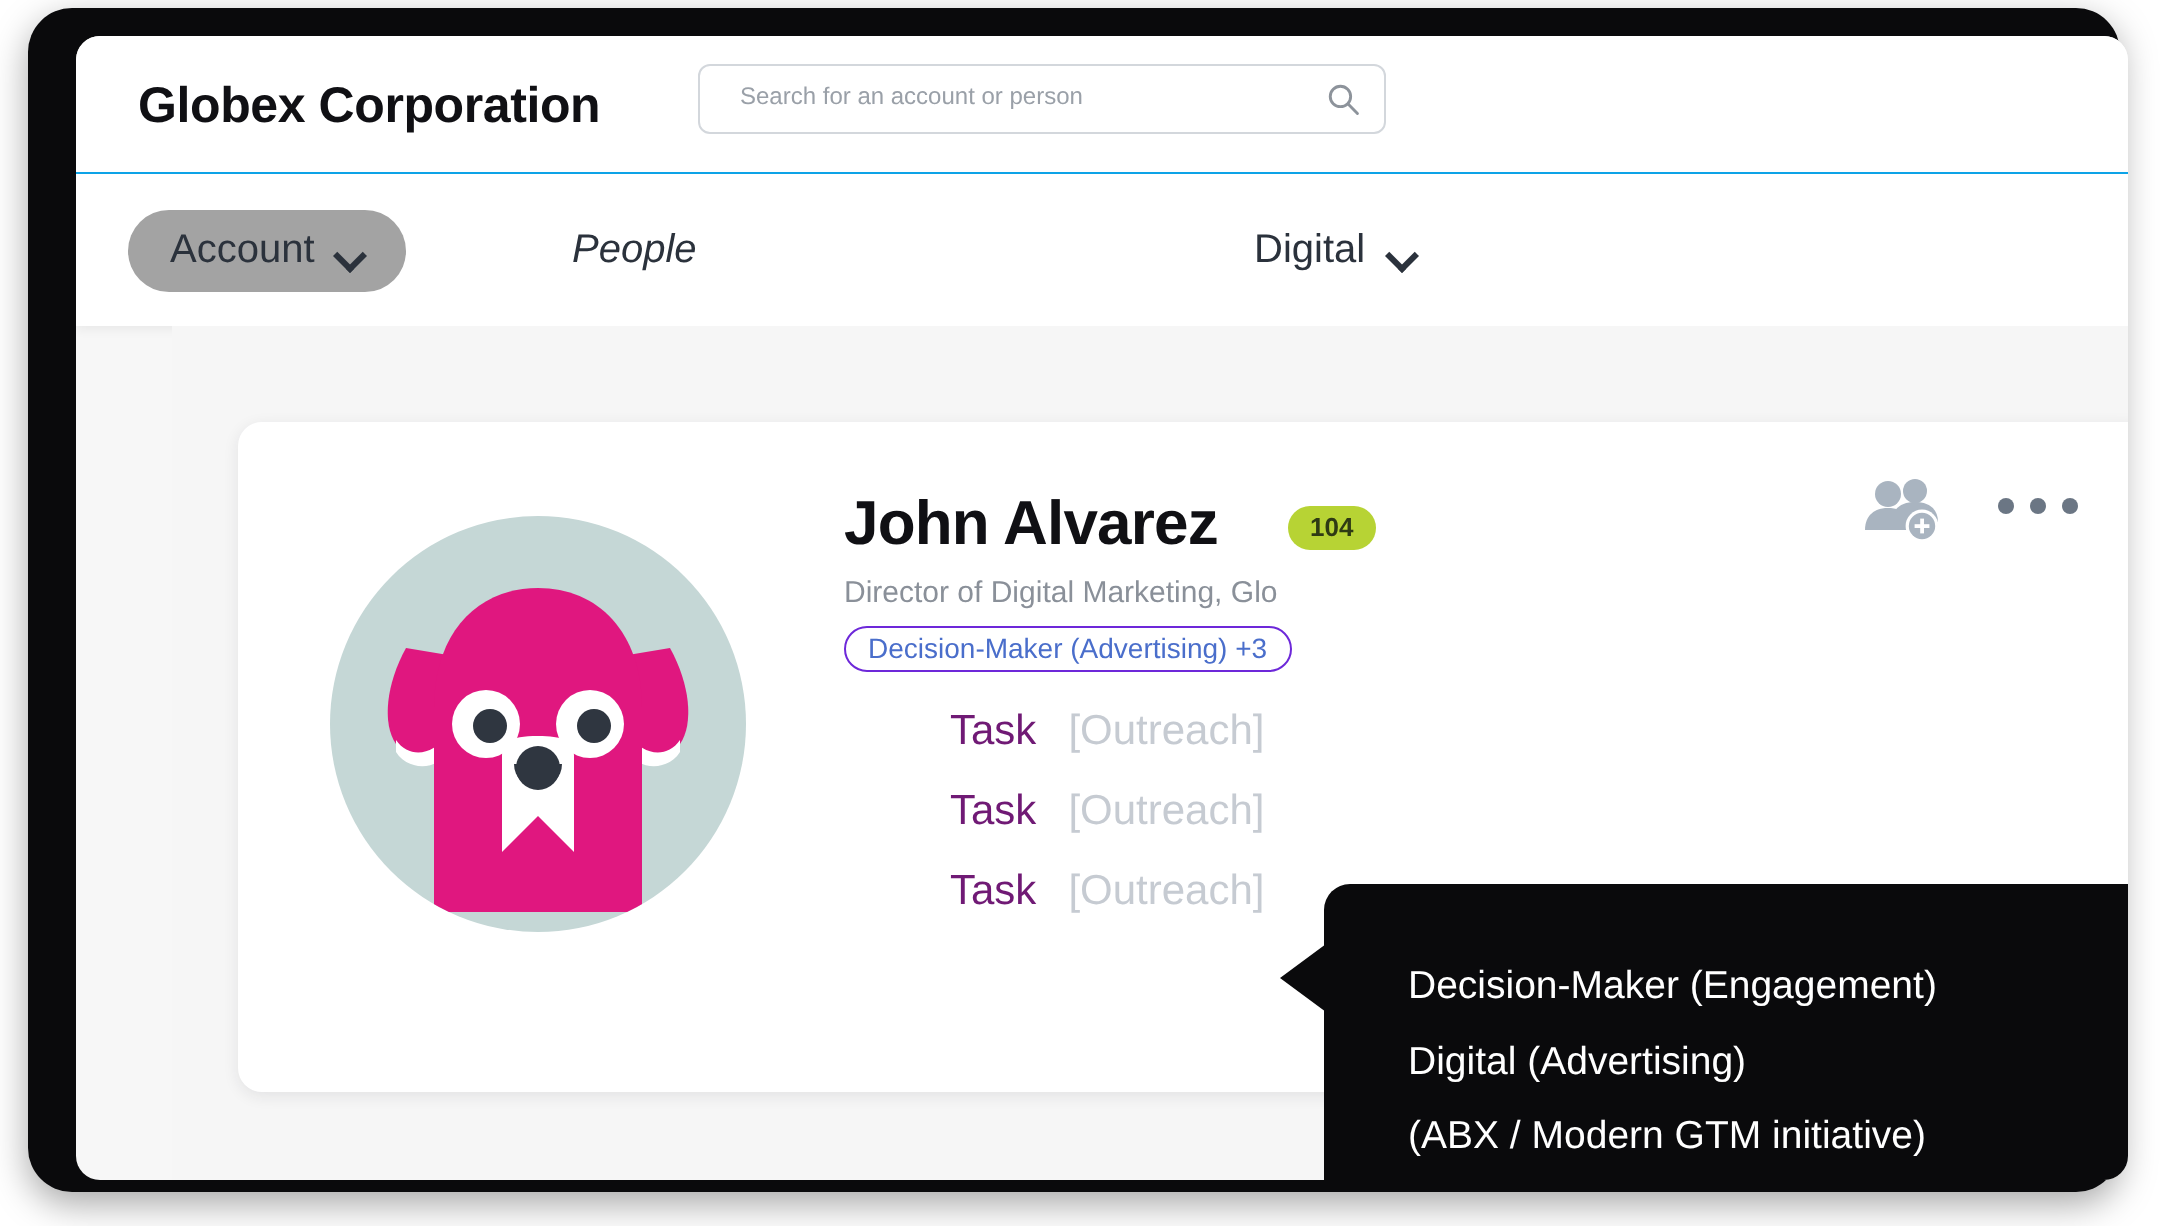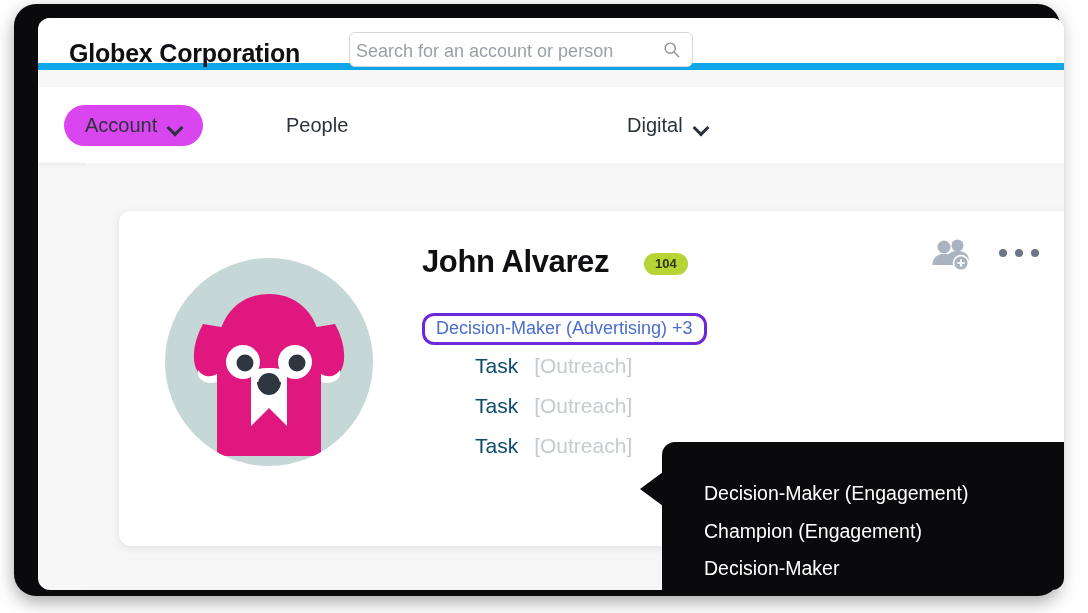--- a/index.html
+++ b/index.html
@@ -35,23 +35,23 @@
     background: #f7f7f7;
     border-radius: 12px;
     overflow: hidden;
   }
 
   
   .app-header {
     position: absolute;
     left: 0; top: 0;
     width: 100%;
-    height: 52px;
+    height: 69px;
     background: #ffffff;
-    border-bottom: 7px solid #0ea5e9;
+    border-bottom: 1px solid #0ea5e9;
     box-sizing: border-box;
   }
   .brand-title {
     position: absolute;
     left: 31px;
     top: 21px;
     font-size: 25px;
     font-weight: bold;
     color: #101014;
     letter-spacing: -0.2px;
@@ -63,23 +63,23 @@
     top: 14px;
     width: 344px;
     height: 35px;
     border: 1px solid #d3d7dc;
     border-radius: 6px;
     background: #fff;
     box-sizing: border-box;
   }
   .search-placeholder {
     position: absolute;
-    left: 6px;
+    left: 20px;
     top: 8px;
-    font-size: 18px;
+    font-size: 12px;
     color: #9aa0a8;
     white-space: nowrap;
   }
   .search-icon {
     position: absolute;
     right: 12px;
     top: 8px;
     width: 17px;
     height: 17px;
   }
@@ -100,27 +100,27 @@
     gap: 11px;
     font-size: 20px;
     color: #2b323c;
     white-space: nowrap;
     cursor: pointer;
     top: 18px;
     height: 41px;
     box-sizing: border-box;
   }
   .nav-item.active {
-    background: #d946ef;
+    background: #a3a3a3;
     border-radius: 22px;
     padding: 0 21px;
     justify-content: flex-end;
   }
   .nav-account  { left: 26px; }
-  .nav-people   { left: 248px; }
+  .nav-people   { left: 248px; font-style: italic; }
   .nav-engage   { left: 375px; }
   .nav-insights { left: 589px; }
   .chev {
     display: inline-block;
     width: 14px;
     height: 9px;
     position: relative;
     top: 1px;
   }
   .chev::before {
@@ -194,39 +194,39 @@
     left: 303px;
     top: 77px;
     font-size: 15px;
     color: #8a9099;
     white-space: nowrap;
   }
   .role-pill {
     position: absolute;
     left: 303px;
     top: 102px;
-    border: 3px solid #6d28d9;
+    border: 1px solid #6d28d9;
     border-radius: 12px;
     padding: 2px 11px 3px;
-    font-size: 18px;
+    font-size: 14px;
     color: #4a6ecb;
     white-space: nowrap;
     background: #fff;
   }
 
   
   .task-row {
     position: absolute;
     left: 356px;
     display: flex;
     gap: 16px;
     font-size: 21px;
     white-space: nowrap;
   }
-  .task-row .t-label { color: #0c4a6e; }
+  .task-row .t-label { color: #701a75; }
   .task-row .t-tag   { color: #c6cbd2; text-align: right; }
   .task-1 { top: 143px; }
   .task-2 { top: 183px; }
   .task-3 { top: 223px; }
 
   
   .add-people-icon {
     position: absolute;
     left: 812px;
     top: 27px;
@@ -333,20 +333,21 @@
             <circle cx="132" cy="105" r="8.5" fill="#2f3640"></circle>
 
             <path d="M86 120 C86 112 92 110 104 110 C116 110 122 112 122 120 L122 168 L104 150 L86 168 Z" fill="#ffffff"></path>
             <path d="M92 124 h24 a12 12 0 0 1 -24 0 z" fill="#2f3640"></path>
             <circle cx="104" cy="126" r="11" fill="#2f3640"></circle>
           </svg>
         </div>
 
         <div class="person-name">John Alvarez</div>
         <div class="score-badge">104</div>
+        <div class="person-subtitle">Director of Digital Marketing, Glo</div>
         <div class="role-pill">Decision-Maker (Advertising) +3</div>
 
         <div class="task-row task-1">
           <span class="t-label">Task</span>
           <span class="t-tag">[Outreach]</span>
         </div>
         <div class="task-row task-2">
           <span class="t-label">Task</span>
           <span class="t-tag">[Outreach]</span>
         </div>
@@ -369,22 +370,21 @@
           <i></i>
           <i></i>
           <i></i>
         </div>
       </div>
 
       <div class="tooltip">
         <div class="tooltip-arrow"></div>
         <div class="tooltip-list">
           <div class="tooltip-line">Decision-Maker (Engagement)</div>
-          <div class="tooltip-line">Champion (Engagement)</div>
-          <div class="tooltip-line">Decision-Maker</div>
+          <div class="tooltip-line">Digital (Advertising)</div>
           <div class="tooltip-line">(ABX / Modern GTM initiative)</div>
 
         </div>
       </div>
 
     </div>
   </div>
 </div>
 
 </body></html>

